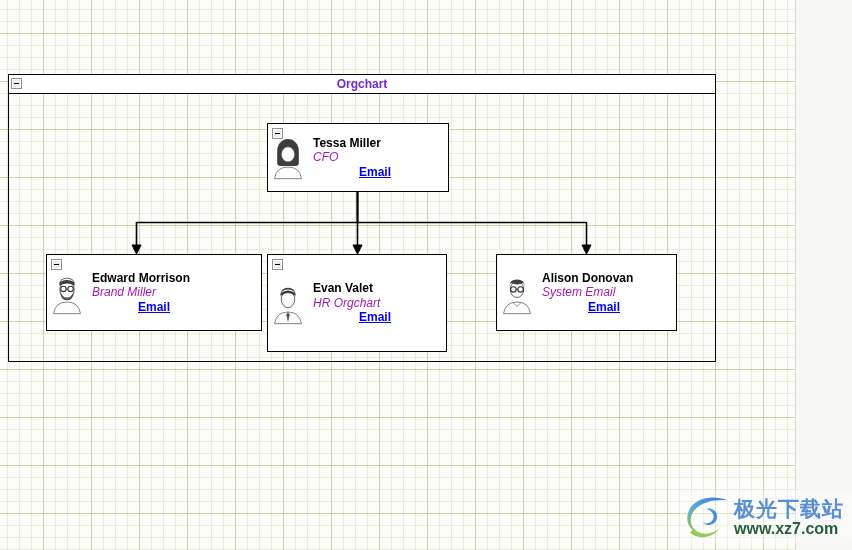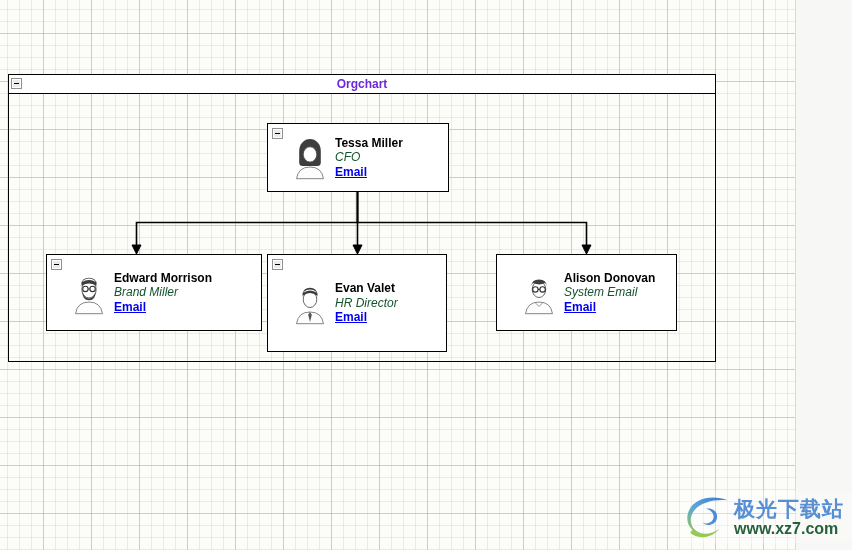--- a/index.html
+++ b/index.html
@@ -38,33 +38,33 @@
 
   .collapse-btn{
     position:absolute;width:11px;height:11px;background:#ececec;
     border:1px solid #919191;box-shadow:inset 0 0 0 1px #fff;
     display:flex;align-items:center;justify-content:center;cursor:pointer;box-sizing:border-box;
   }
   .collapse-btn .minus-glyph{display:block;width:5px;height:1px;background:#000;}
 
   .node{
     position:absolute;background:#fff;border:1.5px solid #000;box-sizing:border-box;
-    display:flex;align-items:center;padding-left:24px;
+    display:flex;align-items:center;padding-left:2px;
   }
   .node-tessa{left:267px;top:123px;width:182px;height:69px;}
   .node-edward{left:46px;top:254px;width:216px;height:77px;}
   .node-evan{left:267px;top:254px;width:180px;height:98px;}
   .node-alison{left:496px;top:254px;width:181px;height:77px;}
   .node .collapse-btn{left:4px;top:4px;}
 
   .avatar{width:36px;height:44px;flex:0 0 auto;margin-right:7px;}
   .node-text{display:flex;flex-direction:column;line-height:14.5px;}
   .node-name{font-size:12px;font-weight:bold;color:#000;white-space:nowrap;}
-  .node-role{font-size:12px;font-style:italic;color:#14532d;white-space:nowrap;}
-  .node-email{font-size:12px;font-weight:bold;color:#0000EE;text-decoration:underline;width:max-content;cursor:pointer;}
+  .node-role{font-size:12px;font-style:italic;color:#a21caf;white-space:nowrap;}
+  .node-email{font-size:12px;font-weight:bold;color:#0000EE;text-decoration:underline;width:max-content;cursor:pointer;margin-left:46px;}
 
   .watermark{
     position:absolute;left:680px;top:491px;width:172px;height:52px;
     display:flex;align-items:center;opacity:.92;
     background:rgba(255,255,255,0.35);border-radius:6px;
   }
   .wm-logo{width:52px;height:50px;flex:0 0 auto;}
   .wm-text{display:flex;flex-direction:column;margin-left:2px;}
   .wm-name{font-size:21px;font-weight:bold;color:#4b86d2;line-height:23px;letter-spacing:1px;white-space:nowrap;}
   .wm-url{font-size:16px;font-weight:bold;color:#14532d;line-height:17px;white-space:nowrap;}
@@ -148,21 +148,21 @@
       <svg viewBox="0 0 40 46" width="36" height="44">
         <ellipse cx="20" cy="19" rx="7.5" ry="9" fill="#ffffff" stroke="#555" stroke-width="1"></ellipse>
         <path d="M11.5 17 q0 -9 8.5 -9 q8.5 0 8.5 9 l0 -3 q-1 -8 -8.5 -8 q-7.5 0 -8.5 8 z" fill="#3d3d3d"></path>
         <path d="M12 15 q8 -6 16 0 l0 -3 q-8 -6 -16 0 z" fill="#3d3d3d"></path>
         <path d="M5 46 q2 -13 15 -13 q13 0 15 13 z" fill="#fdfdfd" stroke="#777" stroke-width="1"></path>
         <path d="M20 33 l-2 3 l2 8 l2 -8 z" fill="#555"></path>
       </svg>
     </span>
     <div class="node-text">
       <div class="node-name">Evan Valet</div>
-      <div class="node-role">HR Director</div>
+      <div class="node-role">HR Orgchart</div>
       <a class="node-email">Email</a>
     </div>
   </div>
 
   <div class="node node-alison">
     <span class="avatar">
       <svg viewBox="0 0 40 46" width="36" height="44">
         <ellipse cx="20" cy="19" rx="7.5" ry="9" fill="#ffffff" stroke="#555" stroke-width="1"></ellipse>
         <path d="M11.5 16 q0 -8 8.5 -8 q8.5 0 8.5 8 q0 -3 -2 -4 q-6 3 -13 0 q-2 1 -2 4 z" fill="#3d3d3d"></path>
         <circle cx="16" cy="19" r="3" fill="none" stroke="#333" stroke-width="1.2"></circle>

